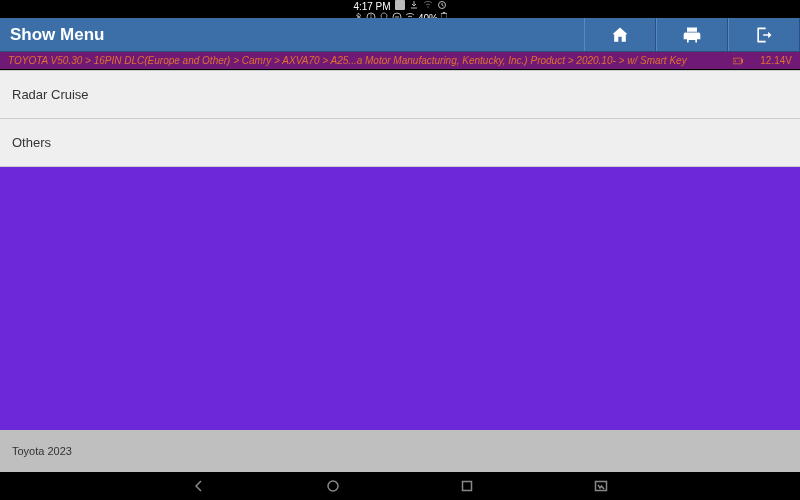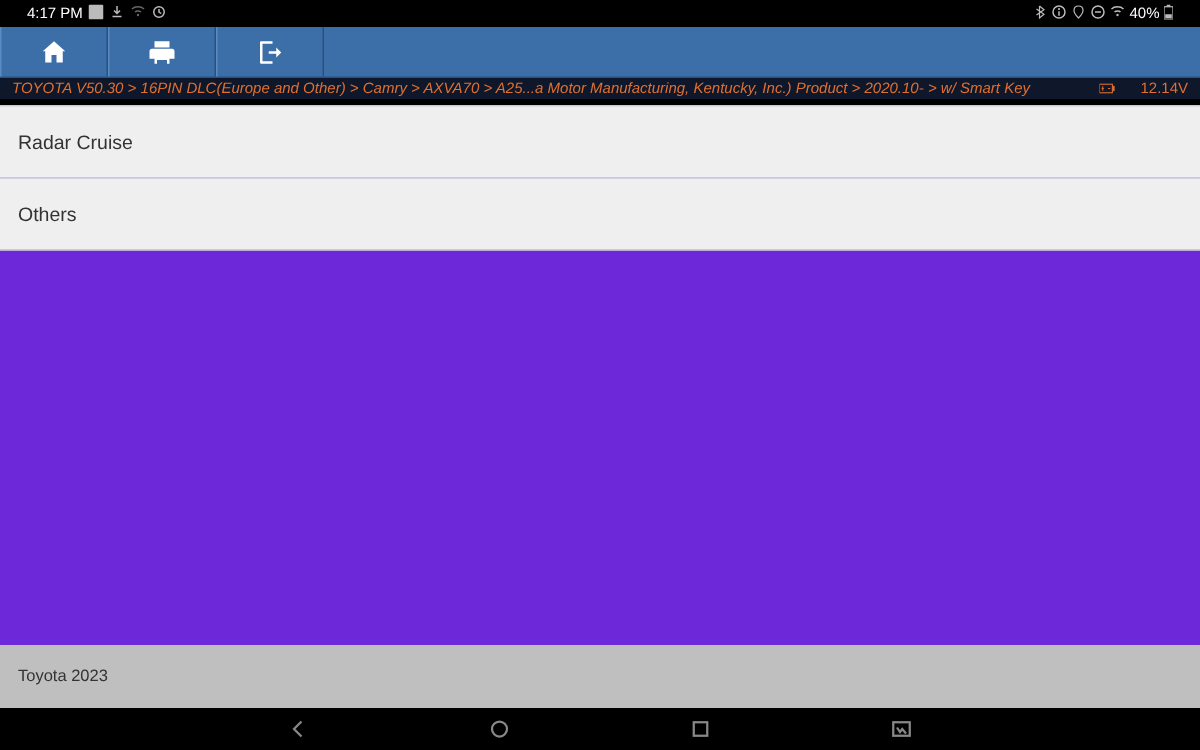--- a/index.html
+++ b/index.html
@@ -1,29 +1,29 @@
 <!DOCTYPE html>
 <html><head>
   <meta charset="utf-8">
   <style>
     * { margin: 0; padding: 0; box-sizing: border-box; font-family: Arial, sans-serif; }
     body { width: 800px; height: 500px; background: #fff; display: flex; flex-direction: column; overflow: hidden; }
     
-    .status-bar { background: #000; color: #fff; height: 18px; display: flex; align-items: center; justify-content: space-between; padding: 0 18px; font-size: 10px; }
+    .status-bar { background: #000; color: #fff; height: 18px; display: flex; align-items: center; justify-content: space-between; padding: 0 6px; font-size: 10px; flex-direction: column; }
     .status-left { display: flex; align-items: center; gap: 4px; }
     .status-right { display: flex; align-items: center; gap: 3px; }
     .status-icon { width: 10px; height: 10px; fill: #bbb; display: inline-block; }
     
     .title-bar { background: #3c6fa8; color: #fff; height: 34px; display: flex; align-items: center; justify-content: space-between; border-bottom: 1px solid #2a5080; }
     .title-text { font-size: 17px; font-weight: bold; padding-left: 10px; }
     .title-actions { display: flex; height: 100%; }
     .title-btn { width: 72px; height: 100%; display: flex; align-items: center; justify-content: center; border-left: 1px solid #5a8bc0; border-right: 1px solid #2a5080; cursor: pointer; }
     .title-btn svg { width: 20px; height: 20px; fill: #fff; }
     
-    .breadcrumb-bar { background: #0f172a; color: #e07030; font-size: 10px; font-style: italic; padding: 3px 8px; display: flex; align-items: center; justify-content: space-between; border-bottom: 4px solid #000000; height: 18px; }
+    .breadcrumb-bar { background: #701a75; color: #e07030; font-size: 10px; font-style: italic; padding: 3px 8px; display: flex; align-items: center; justify-content: space-between; border-bottom: 1px solid #000000; height: 18px; }
     .breadcrumb-text { white-space: nowrap; overflow: hidden; text-overflow: ellipsis; flex: 1; }
     .voltage { color: #e07030; display: flex; align-items: center; gap: 17px; margin-left: 6px; font-style: normal; }
     .voltage svg { width: 10px; height: 8px; fill: none; stroke: #e07030; stroke-width: 1; }
     
     .menu-list { flex: 1; background: #6d28d9; }
     .menu-item { background: #efefef; border-bottom: 1px solid #ccc; padding: 16px 12px; font-size: 13px; color: #333; cursor: pointer; }
     .menu-item:first-child { border-top: 1px solid #ccc; }
     
     .footer-bar { background: #bfbfbf; height: 42px; display: flex; align-items: center; padding: 0 12px; font-size: 11px; color: #333; }
     
@@ -95,20 +95,21 @@
       <svg viewBox="0 0 6 10" width="6" height="10">
           <rect x="0" y="1.5" width="6" height="8.5" stroke="#bbb" stroke-width="0.8" fill="none"></rect>
           <rect x="1.8" y="0" width="2.4" height="1.5" fill="#bbb"></rect>
           <rect x="0.8" y="6.5" width="4.4" height="2.8" fill="#bbb"></rect>
         </svg>
     </span>
   </div>
 </div>
 
 <div class="title-bar">
+  <div class="title-text">Show Menu</div>
   <div class="title-actions">
     <div class="title-btn">
       <svg viewBox="0 0 24 24">
           <path d="M12 3l9 8h-2v9h-5v-6h-4v6H5v-9H3z"></path>
         </svg>
     </div>
     <div class="title-btn">
       <svg viewBox="0 0 24 24">
           <path d="M6 3h12v5H6zM4 9h16a2 2 0 012 2v6h-4v4H6v-4H2v-6a2 2 0 012-2zm4 9v3h8v-3z"></path>
         </svg>

